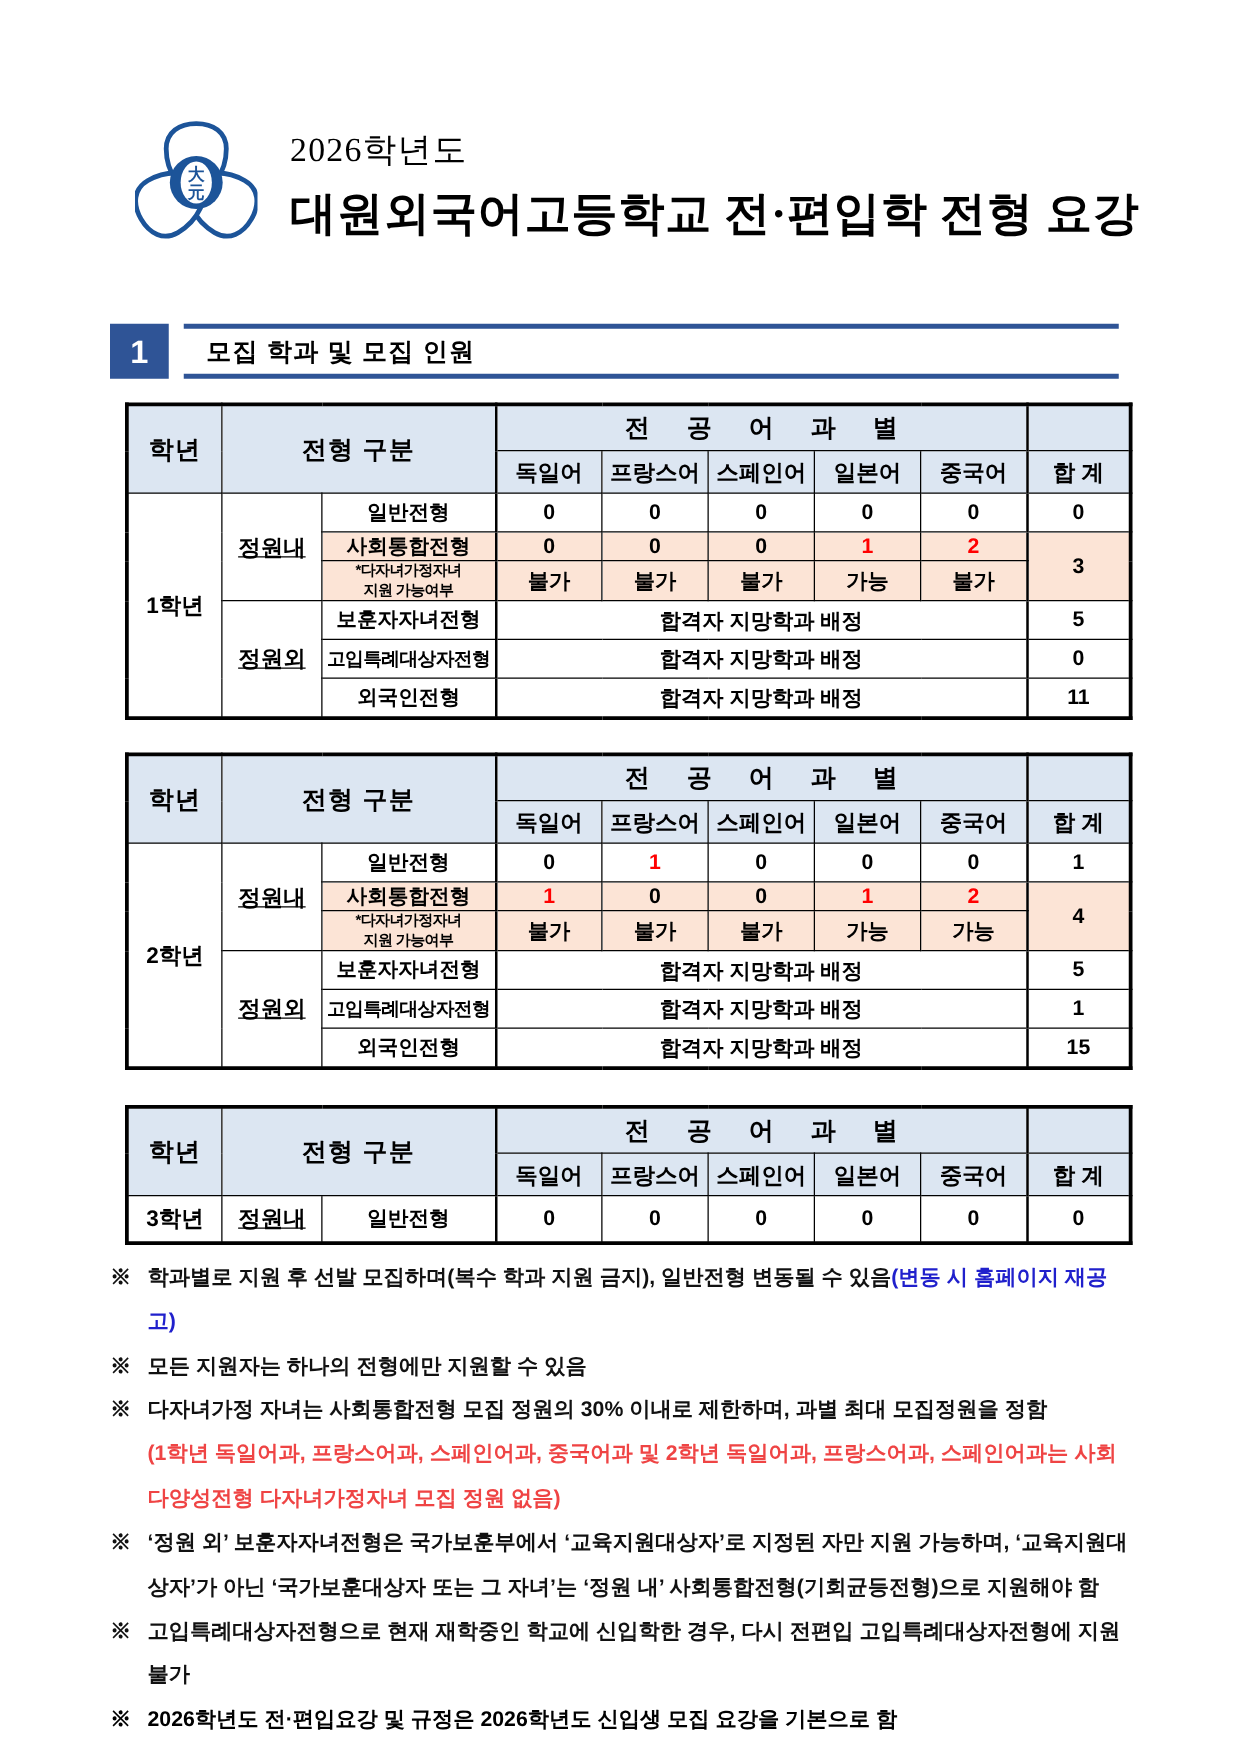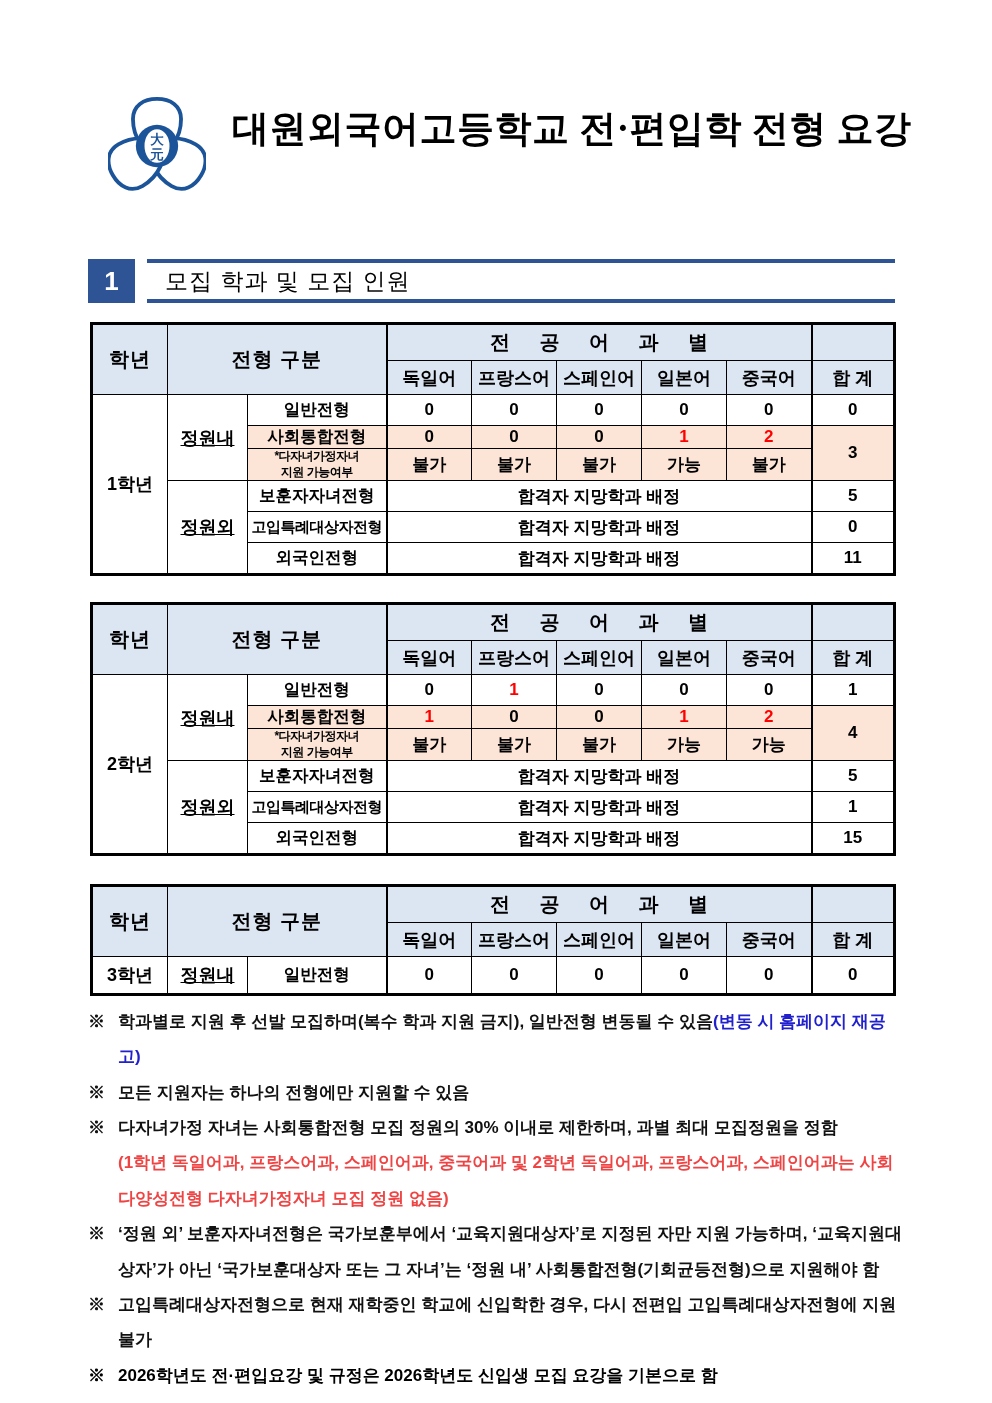--- a/index.html
+++ b/index.html
@@ -22,26 +22,26 @@
   .section-bar { position: absolute; top: 259px; left: 88px; width: 807px; height: 44px; display: flex; }
   .section-num {
     width: 47px; background: #2f5496; color: #fff;
     font-size: 26px; font-weight: 700;
     display: flex; align-items: center; justify-content: center;
   }
   .section-title-wrap {
     flex: 1; margin-left: 12px;
     border-top: 4px solid #2f5496; border-bottom: 4px solid #2f5496;
     display: flex; align-items: center; padding-left: 18px;
-    font-size: 23px; font-weight: 400; letter-spacing: 1px;
+    font-size: 20px; font-weight: 700; letter-spacing: 1px;
   }
 
   
   table.tbl {
-    position: absolute; left: 90px;
+    position: absolute; left: 100px;
     width: 803px; border-collapse: collapse; table-layout: fixed;
     border: 3px solid #000;
     font-weight: 700;
   }
   #tbl1 { top: 322px; }
   #tbl2 { top: 602px; }
   #tbl3 { top: 884px; }
   .tbl td {
     border: 1.5px solid #000;
     text-align: center; vertical-align: middle;
@@ -89,20 +89,21 @@
       <use href="#petal"></use>
       <use href="#petal" transform="rotate(120 50 56)"></use>
       <use href="#petal" transform="rotate(240 50 56)"></use>
     </g>
     <circle cx="50" cy="52" r="22" fill="#1c5499"></circle>
     <ellipse cx="50" cy="52" rx="13" ry="17.5" fill="#ffffff"></ellipse>
     <text x="50" y="50" text-anchor="middle" font-size="14" font-weight="bold" fill="#1c5499" font-family="Liberation Serif, serif">大</text>
     <text x="50" y="65" text-anchor="middle" font-size="14" font-weight="bold" fill="#1c5499" font-family="Liberation Serif, serif">元</text>
   </svg>
   <div class="titles">
+    <div class="title-year">2026학년도</div>
     <div class="title-main">대원외국어고등학교 전·편입학 전형 요강</div>
   </div>
 </div>
 
 <div class="section-bar">
   <div class="section-num">1</div>
   <div class="section-title-wrap">모집 학과 및 모집 인원</div>
 </div>
 
 <table class="tbl" id="tbl1">

